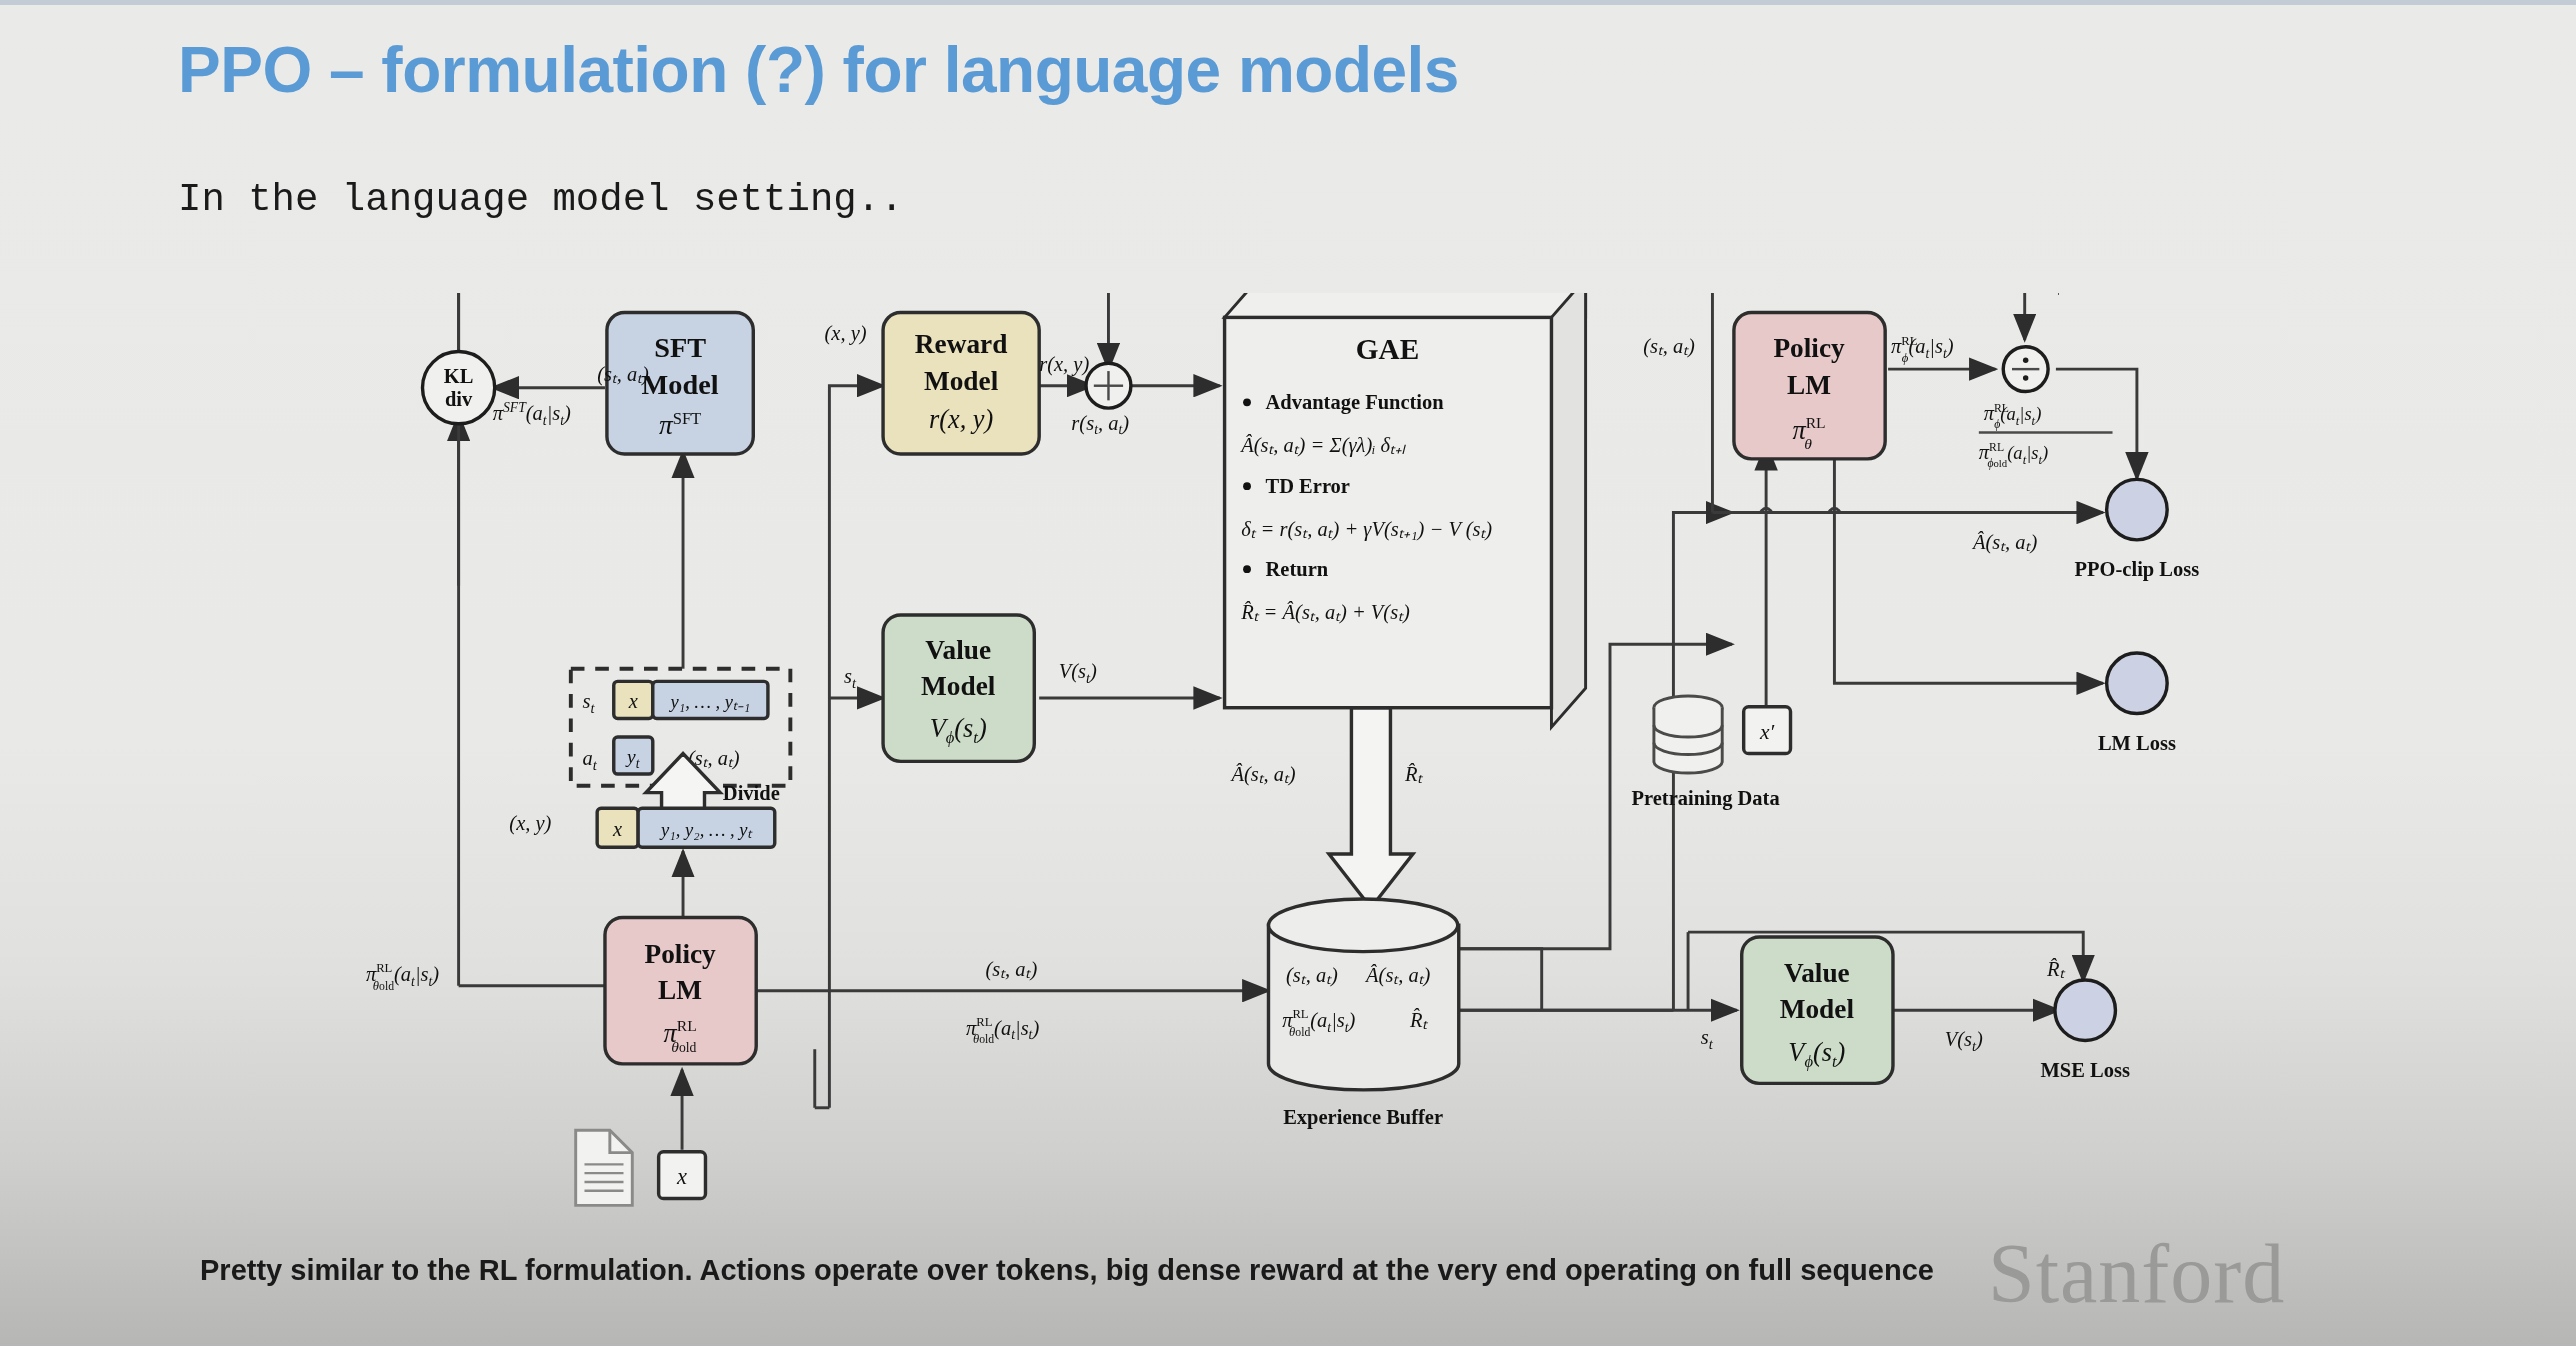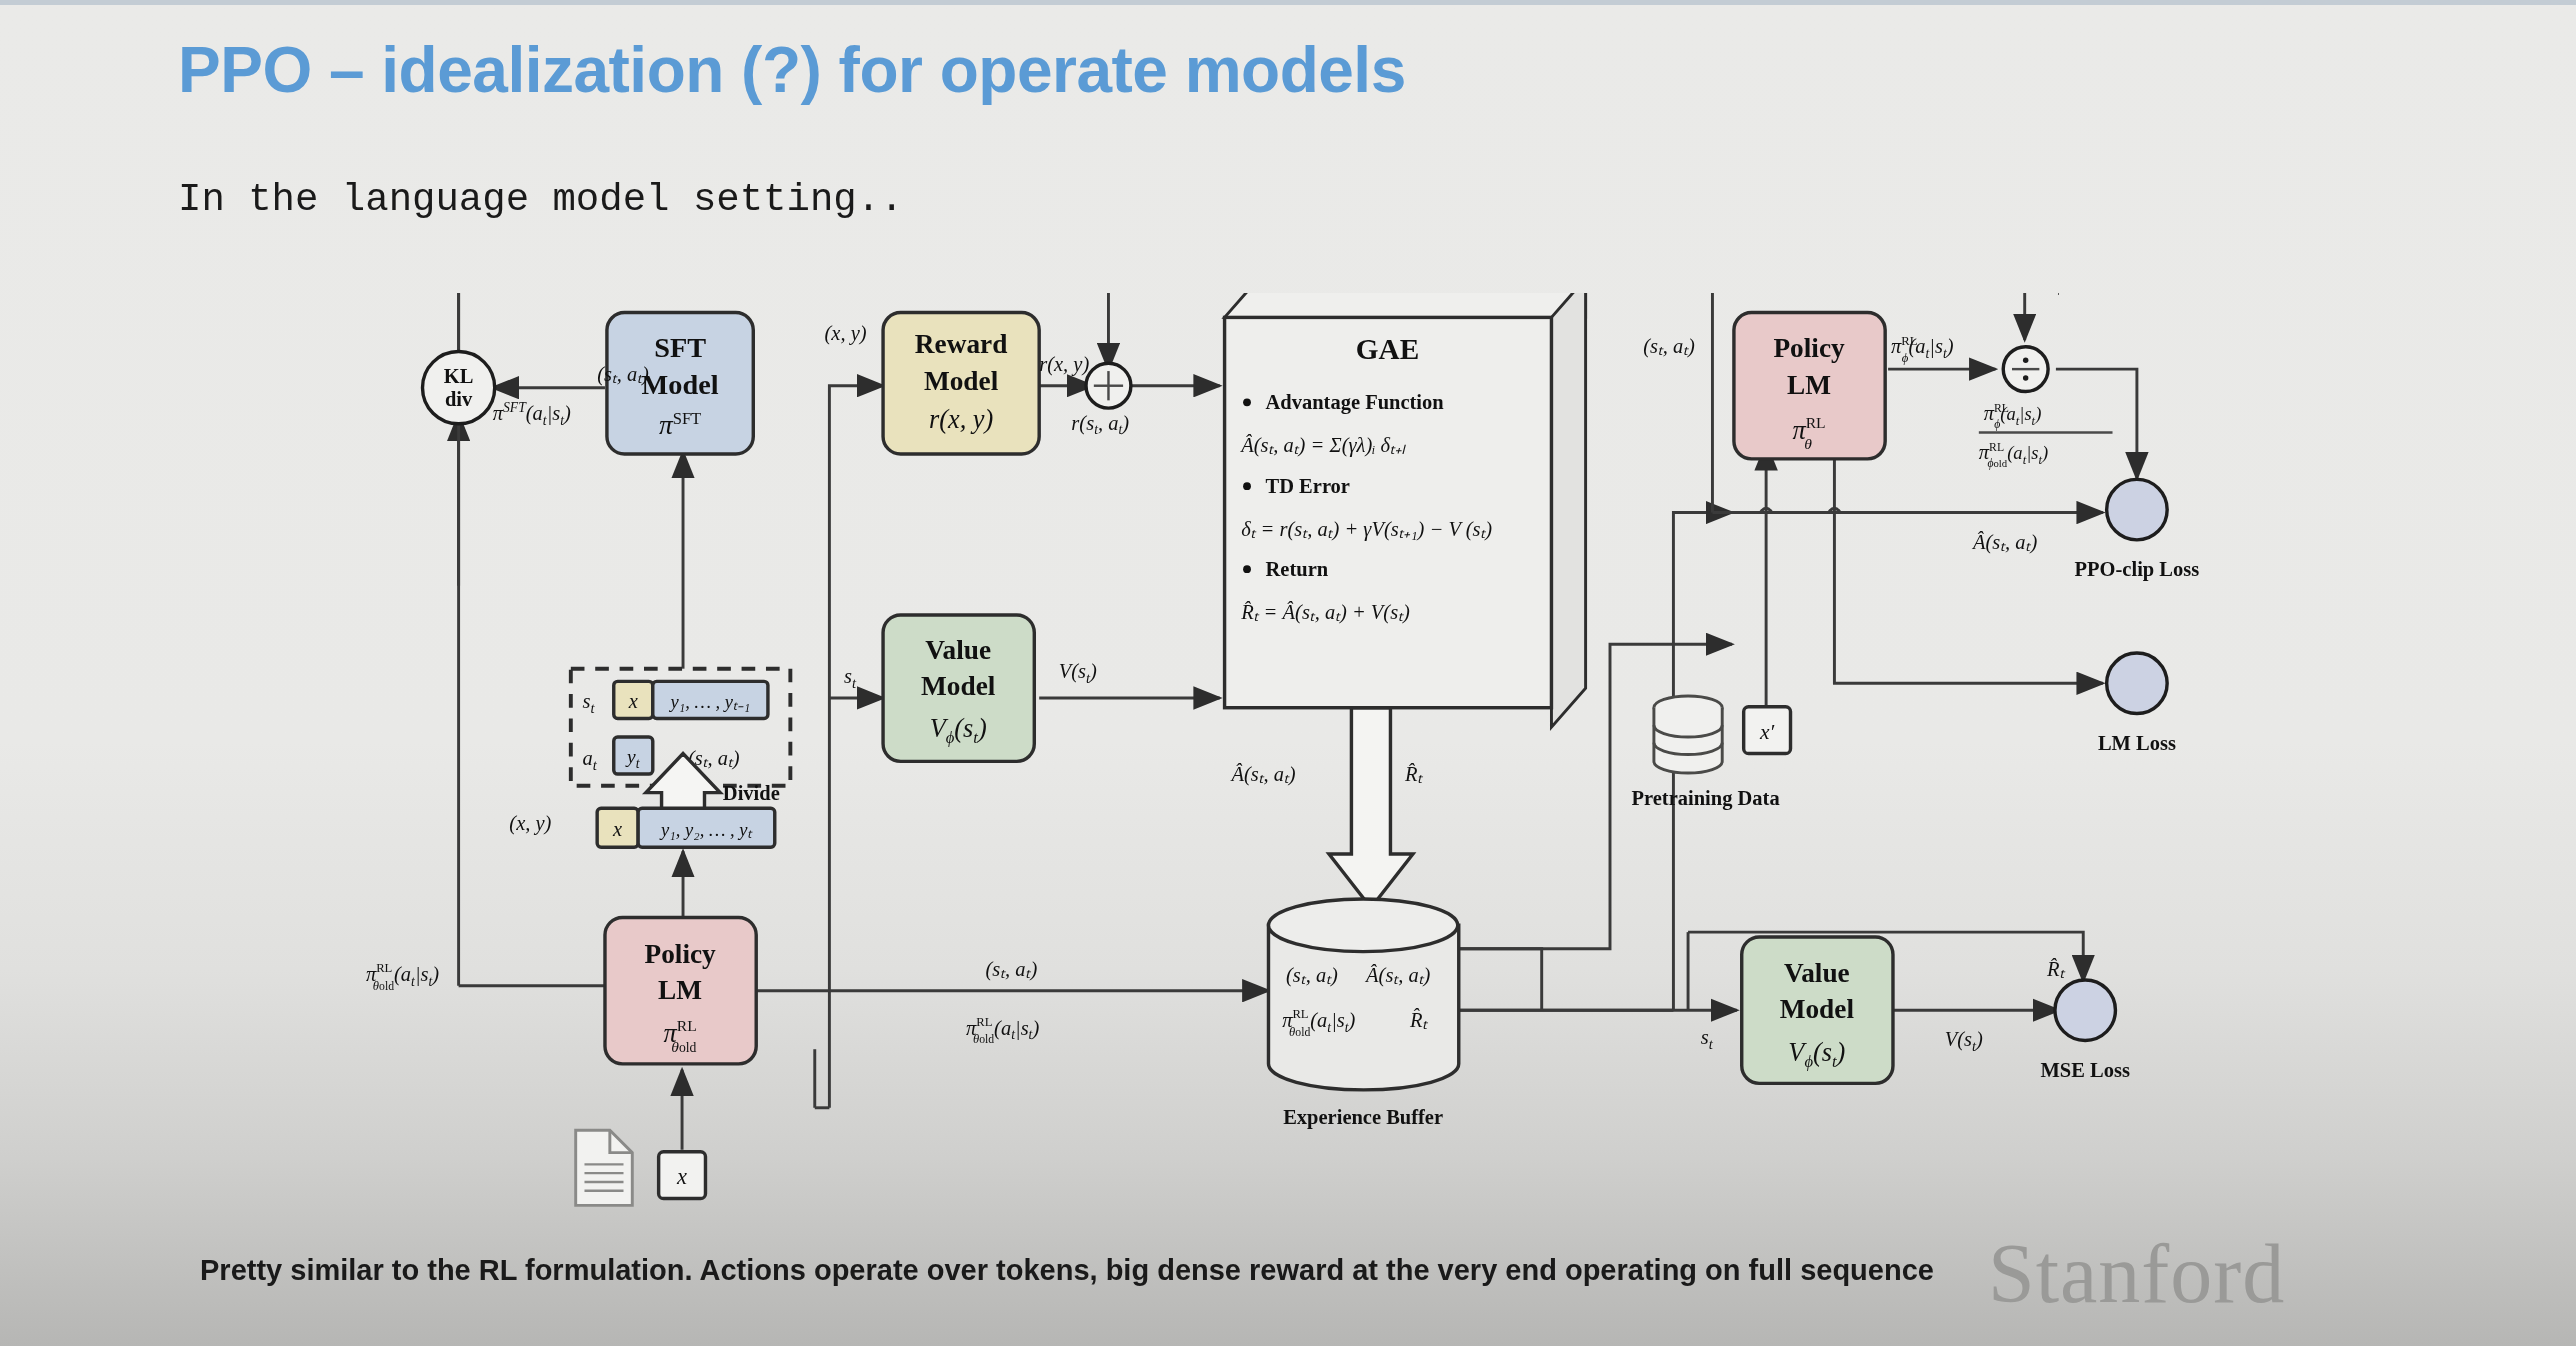--- a/index.html
+++ b/index.html
@@ -101,21 +101,21 @@
   .wire-thin { stroke:#4a4a4a; stroke-width:2.5; fill:none; }
   .boxshape { stroke:#2d2d2d; stroke-width:3.5; }
   .dashbox { stroke:#2d2d2d; stroke-width:4; fill:none; stroke-dasharray: 14 11; }
   .circ { stroke:#1d1d1d; stroke-width:3.5; }
 </style>
 </head>
 <body>
 
 <div class="topline"></div>
 
-<div class="title">PPO – idealization (?) for operate models</div>
+<div class="title">PPO – formulation (?) for language models</div>
 <div class="subtitle">In the language model setting..</div>
 
 <div class="watermark">Stanford</div>
 <div class="caption">Pretty similar to the RL formulation. Actions operate over tokens, big dense reward at the very end operating on full sequence</div>
 
 <svg id="diagram" viewBox="0 0 2640 950">
   <defs>
     <marker id="ah" markerWidth="10" markerHeight="8" refX="9" refY="4" orient="auto">
       <path d="M0,0 L10,4 L0,8 z" fill="#2d2d2d"></path>
     </marker>

